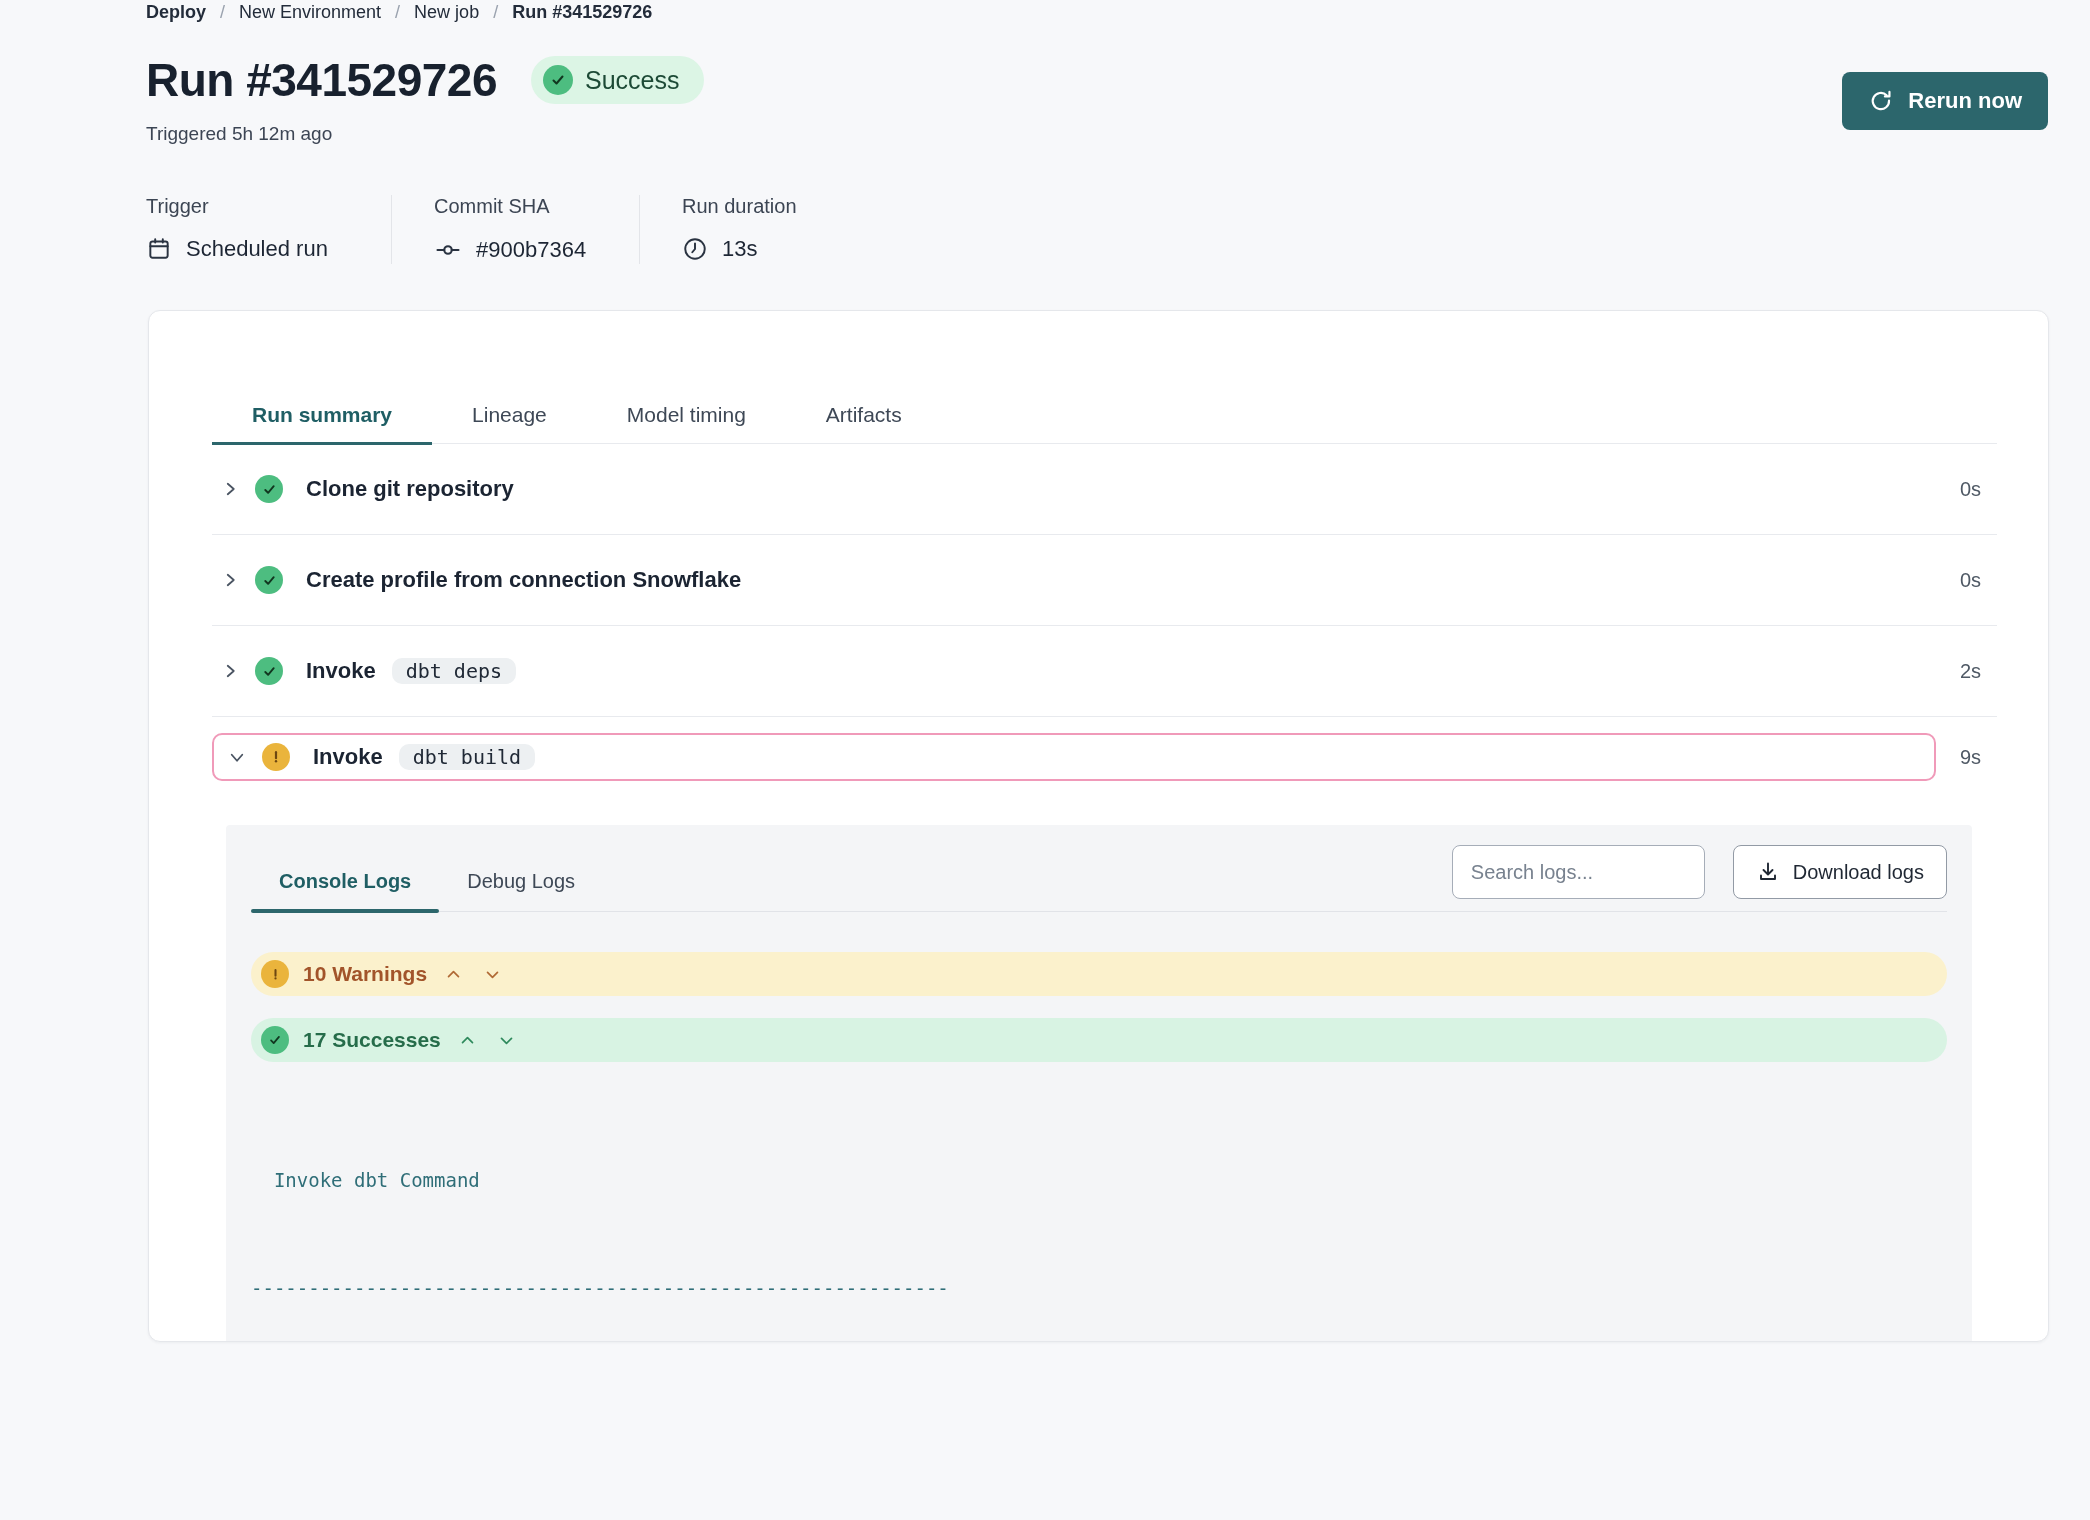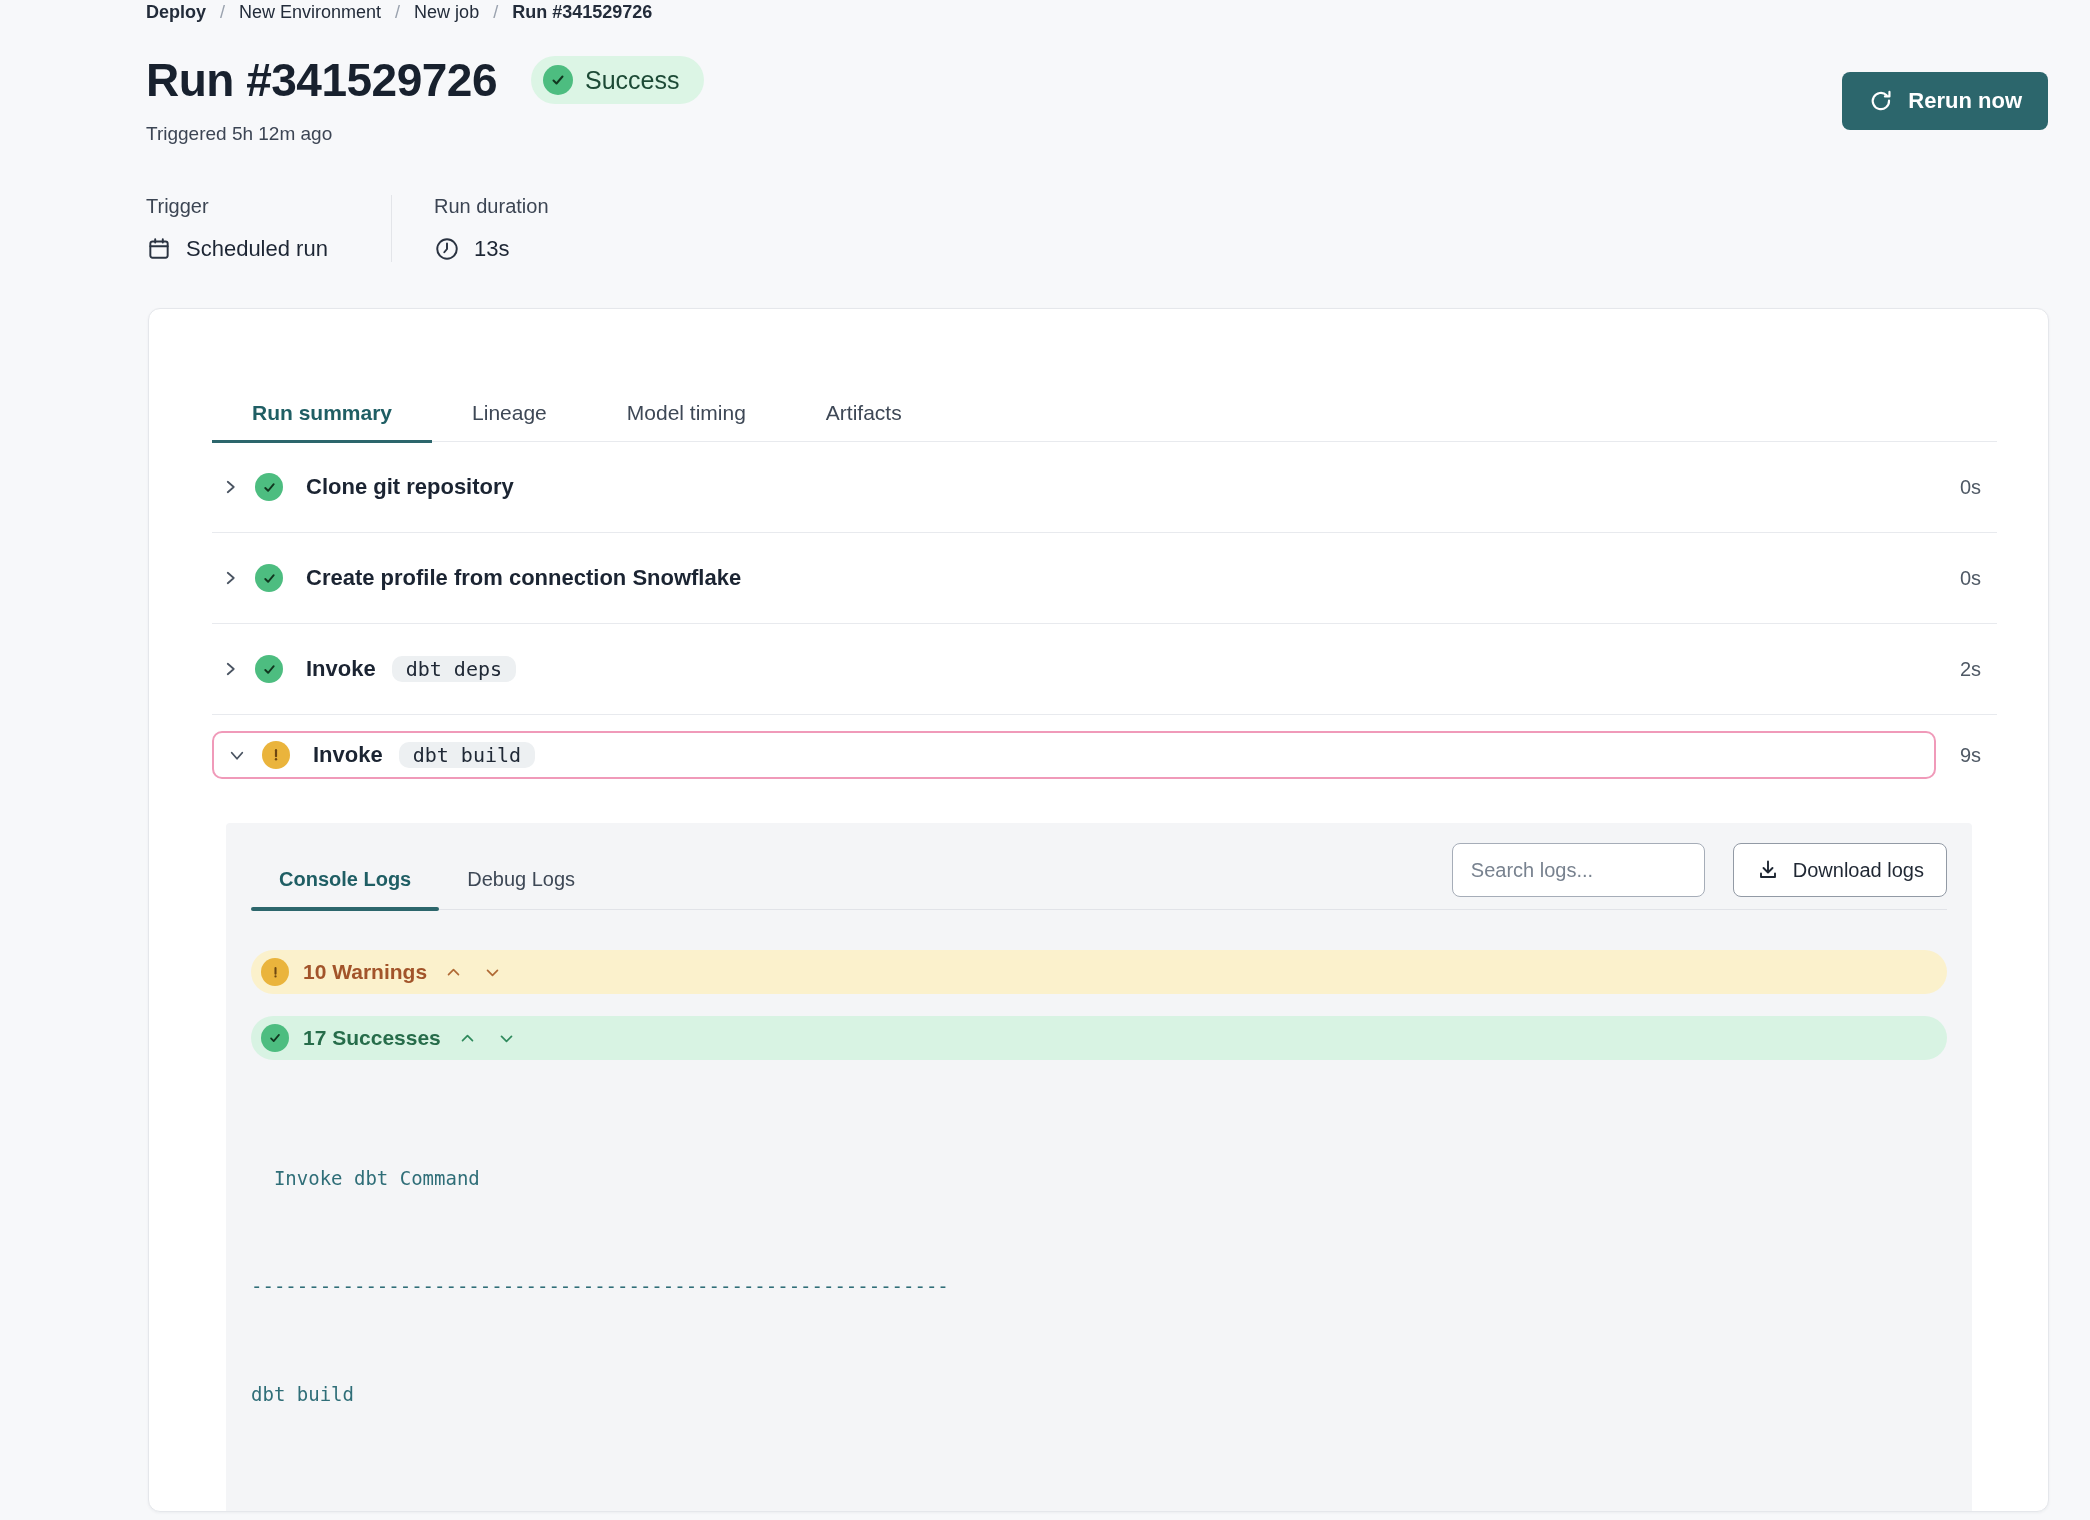--- a/index.html
+++ b/index.html
@@ -62,21 +62,21 @@
   .meta-value { margin-top:18px; display:flex; align-items:center; gap:14px;
                 font-size:22px; color:#1d2634; }
   .meta-value svg { flex:none; }
 
   
   .card {
     margin:46px 41px 5px 148px;
     background:#ffffff;
     border:1px solid #e5e7eb; border-radius:12px;
     box-shadow:0 1px 3px rgba(20,30,50,.05);
-    height:1204px;
+    height:1032px;
     padding:0 51px 0 63px;
     overflow:hidden;
   }
   .tabs { display:flex; margin-top:92px; border-bottom:1px solid #e8eaee; }
   .tab {
     padding:0 40px 16px 40px;
     font-size:21px; color:#3e4856; cursor:pointer; position:relative;
   }
   .tab.active { color:#1f5e64; font-weight:700; }
   .tab.active::after {
@@ -214,20 +214,32 @@
   <div class="meta-col c1">
     <div class="meta-label">Trigger</div>
     <div class="meta-value">
       <span>
         <svg width="26" height="26" viewBox="0 0 24 24" fill="none" stroke="#2a3341" stroke-width="1.8" stroke-linecap="round">
             <rect x="4" y="5" width="16" height="15" rx="2"></rect>
             <path d="M4 9.5h16M8.5 3v3M15.5 3v3"></path>
           </svg>
       </span>
       <span>Scheduled run</span>
+    </div>
+  </div>
+  <div class="meta-col c2">
+    <div class="meta-label">Commit SHA</div>
+    <div class="meta-value">
+      <span>
+        <svg width="28" height="28" viewBox="0 0 24 24" fill="none" stroke="#2a3341" stroke-width="1.8" stroke-linecap="round">
+            <circle cx="12" cy="12" r="3.2"></circle>
+            <path d="M3 12h5.8M15.2 12H21"></path>
+          </svg>
+      </span>
+      <span>#900b7364</span>
     </div>
   </div>
   <div class="meta-col c3">
     <div class="meta-label">Run duration</div>
     <div class="meta-value">
       <span>
         <svg width="26" height="26" viewBox="0 0 24 24" fill="none" stroke="#2a3341" stroke-width="1.8" stroke-linecap="round">
             <circle cx="12" cy="12" r="9"></circle>
             <path d="M12 7v5l-2.5 3"></path>
           </svg>

